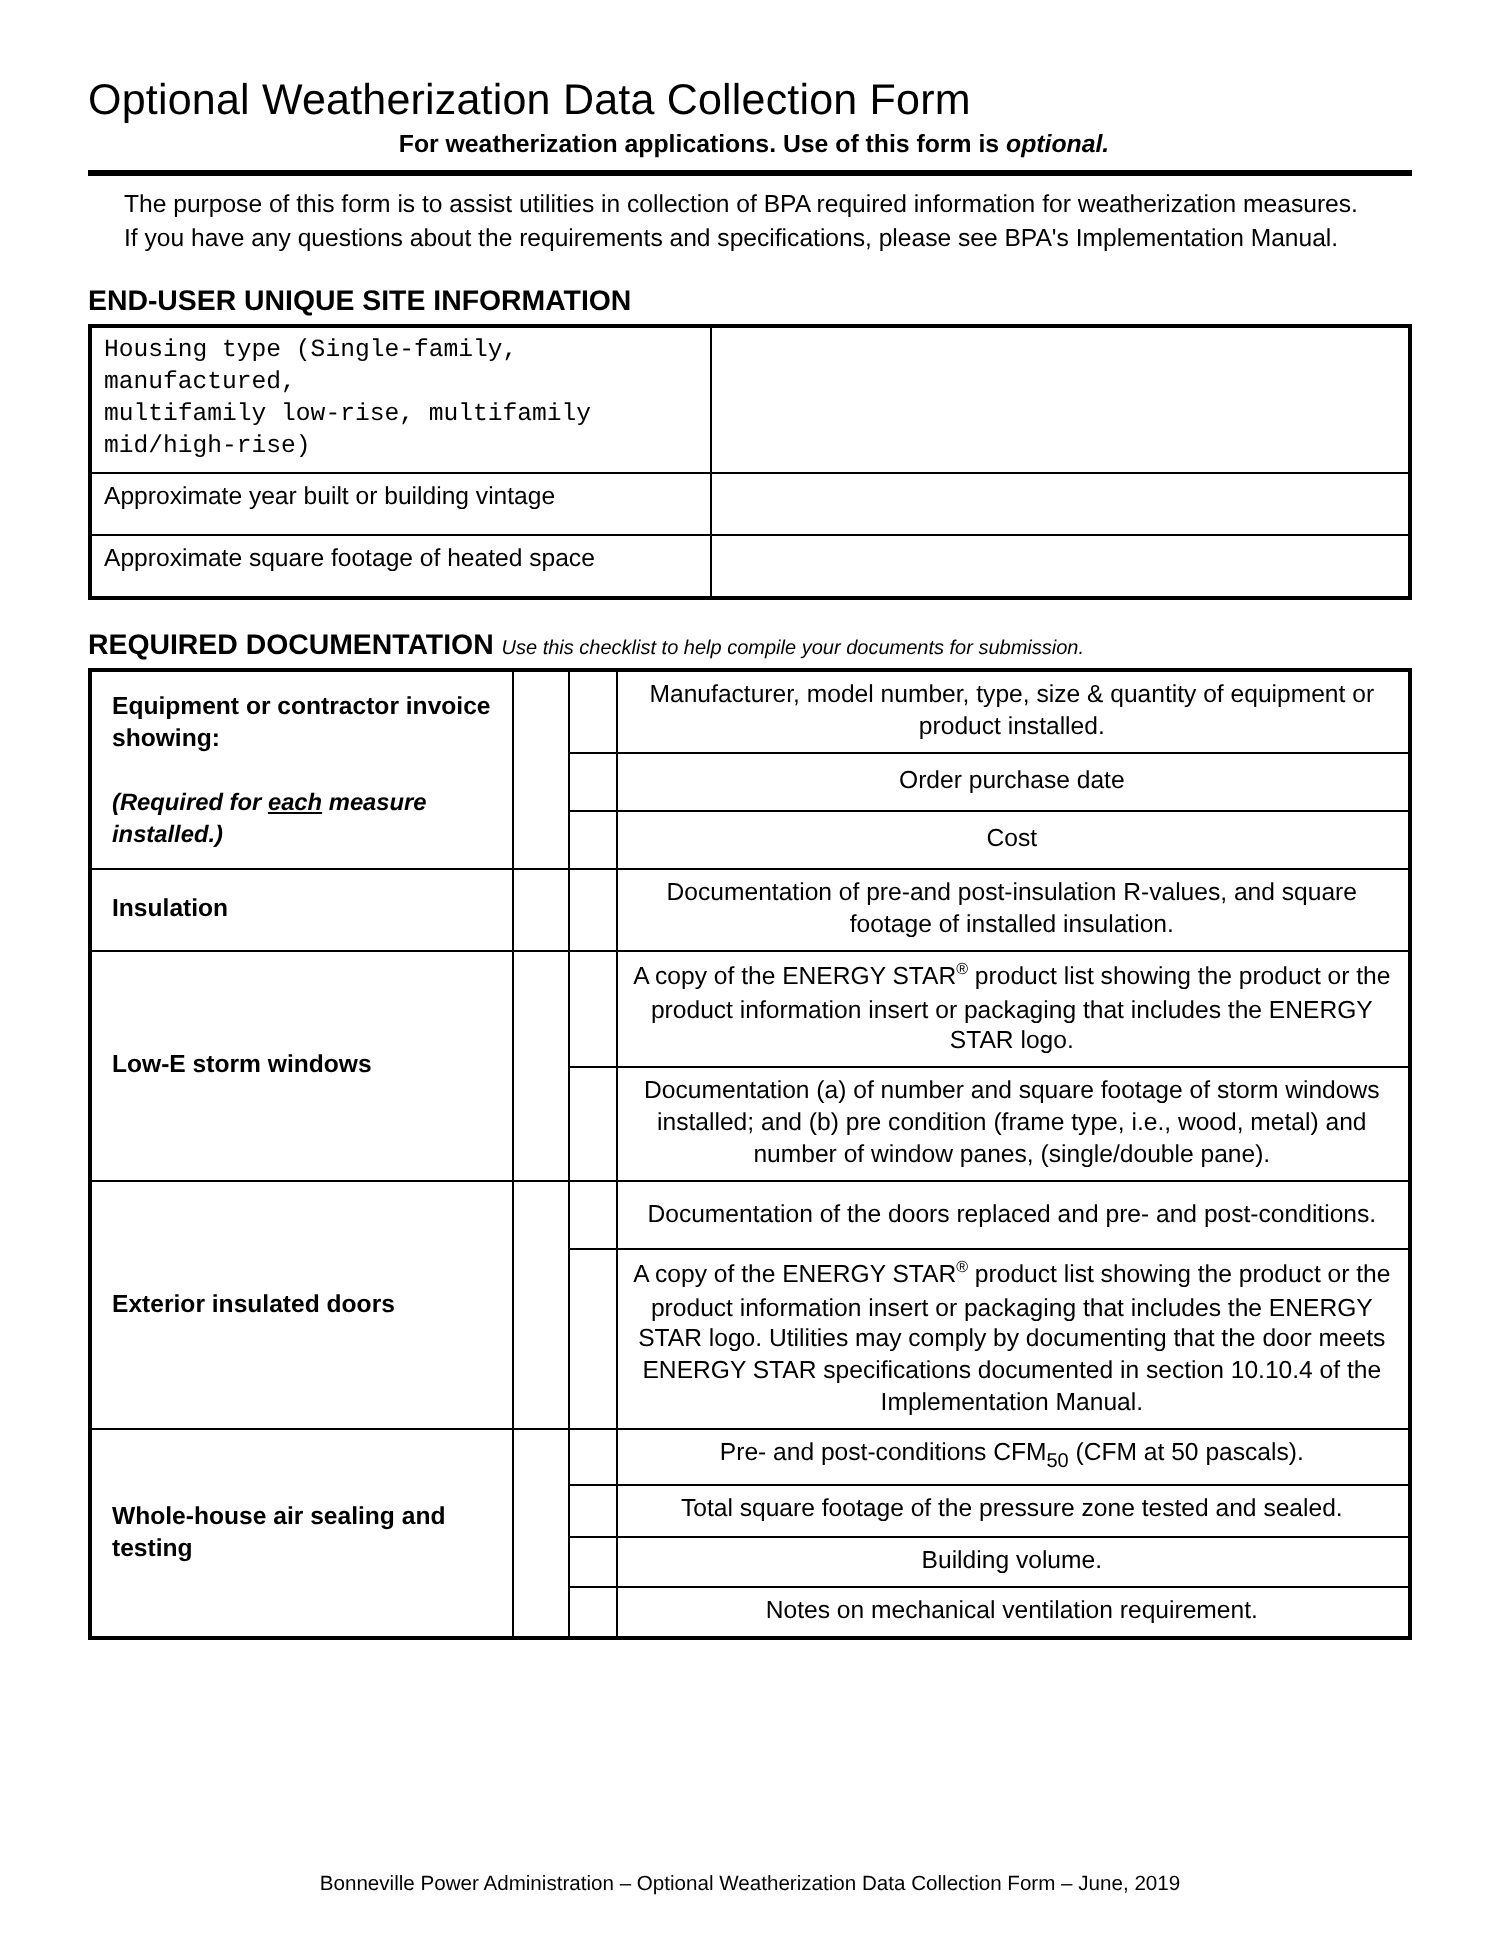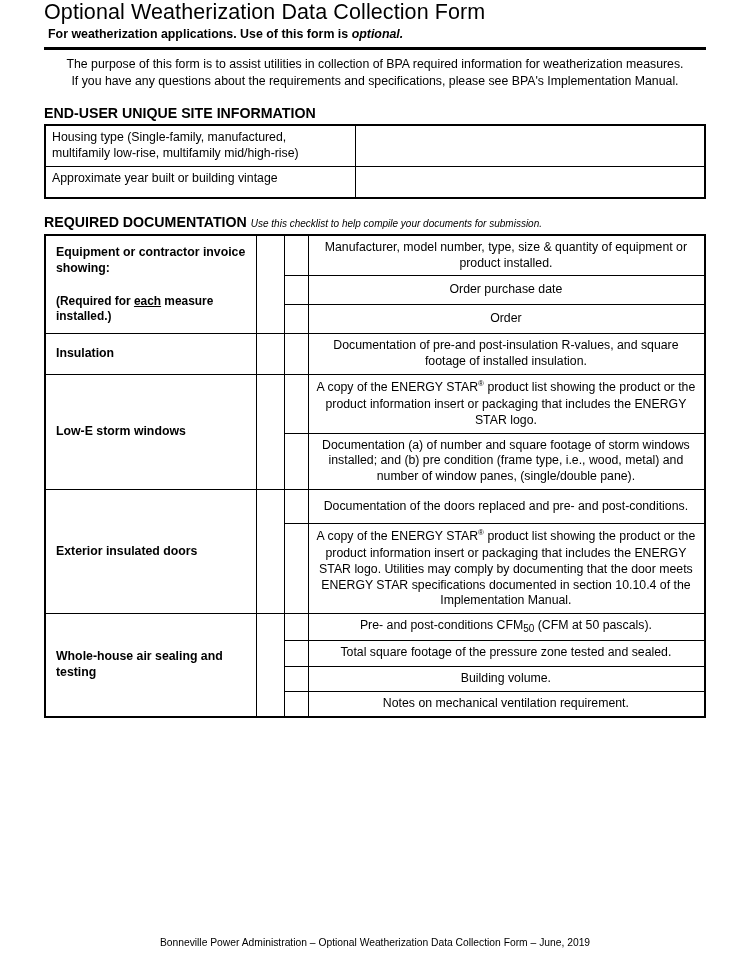--- a/index.html
+++ b/index.html
@@ -22,41 +22,42 @@
     height: 971px;
     box-sizing: border-box;
     padding: 0 44px;
   }
   
   .doc-title {
     font-size: 21.5px;
     font-weight: normal;
     letter-spacing: 0.1px;
     margin: 0;
+    padding-top: 38px;
     line-height: 1.12;
   }
   .doc-subtitle {
     font-size: 12.4px;
     font-weight: bold;
     margin: 3px 0 0 4px;
     line-height: 1.2;
+    text-align: center;
   }
   .doc-subtitle em {
     font-style: italic;
     font-weight: bold;
   }
   .rule-thick {
     border: 0;
     border-top: 3.5px solid #000;
     margin: 5px 0 0 0;
     width: 100%;
   }
   .purpose {
     font-size: 12.3px;
-    text-align: center;
     line-height: 1.38;
     margin: 6px 18px 0 18px;
   }
   
   .section-head {
     font-size: 14.2px;
     font-weight: bold;
     margin: 15px 0 3px 0;
     line-height: 1.15;
   }
@@ -80,21 +81,21 @@
     line-height: 1.3;
   }
   
   .site-table td { height: 38px; }
   .site-table td.tall { height: 39px; }
   
   .build-table td {
     padding: 6px 6px 6px 9px;
   }
   .build-table td.val { padding: 0; }
-  .build-table tr.r1 td { height: 30px; }
+  .build-table tr.r1 td { height: 30px; font-family: Liberation Mono, monospace; }
   .build-table tr.rn td { height: 22px; }
   
   table.checklist {
     border-collapse: collapse;
     width: 100%;
     table-layout: fixed;
     border: 2.2px solid #000;
   }
   table.checklist td {
     border: 1.4px solid #000;
@@ -104,20 +105,21 @@
   }
   td.measure {
     font-weight: bold;
     padding: 6px 6px 6px 10px;
     border-right: 2.2px solid #000;
     border-top: 2.2px solid #000;
     border-bottom: 2.2px solid #000;
   }
   td.measure .note {
     font-weight: bold;
+    font-style: italic;
     font-size: 11.9px;
     display: block;
     margin-top: 17px;
   }
   td.measure .note u { text-decoration: underline; }
   td.spacer {
     border-left: none;
     border-right: 1.8px solid #000;
     padding: 0;
   }
@@ -166,20 +168,24 @@
       <td style="width:45%">
         <span>Housing type (Single-family, manufactured,</span><br>
         <span>multifamily low-rise, multifamily mid/high-rise)</span>
       </td>
       <td class="val"></td>
     </tr>
     <tr class="rn">
       <td>Approximate year built  or building vintage</td>
       <td class="val"></td>
     </tr>
+    <tr class="rn">
+      <td>Approximate square footage of heated space</td>
+      <td class="val"></td>
+    </tr>
   </tbody>
     </table>
 
   <div class="section-head"><span>REQUIRED DOCUMENTATION</span> <span class="hint">Use this checklist to help compile your documents for submission.</span></div>
 
   <table class="checklist">
     <colgroup>
       <col style="width:32.0%">
       <col style="width:4.3%">
       <col style="width:3.6%">
@@ -195,21 +201,21 @@
       <td class="spacer" rowspan="3"></td>
       <td class="check" style="height:36px"></td>
       <td class="desc">Manufacturer, model number, type, size &amp; quantity of equipment or product installed.</td>
     </tr>
     <tr>
       <td class="check" style="height:28px"></td>
       <td class="desc">Order purchase date</td>
     </tr>
     <tr>
       <td class="check" style="height:28px"></td>
-      <td class="desc">Order</td>
+      <td class="desc">Cost</td>
     </tr>
 
     <tr>
       <td class="measure">
         <span>Insulation</span>
       </td>
       <td class="spacer"></td>
       <td class="check" style="height:33px"></td>
       <td class="desc">Documentation of pre-and post-insulation R-values, and square footage of installed insulation.</td>
     </tr>

